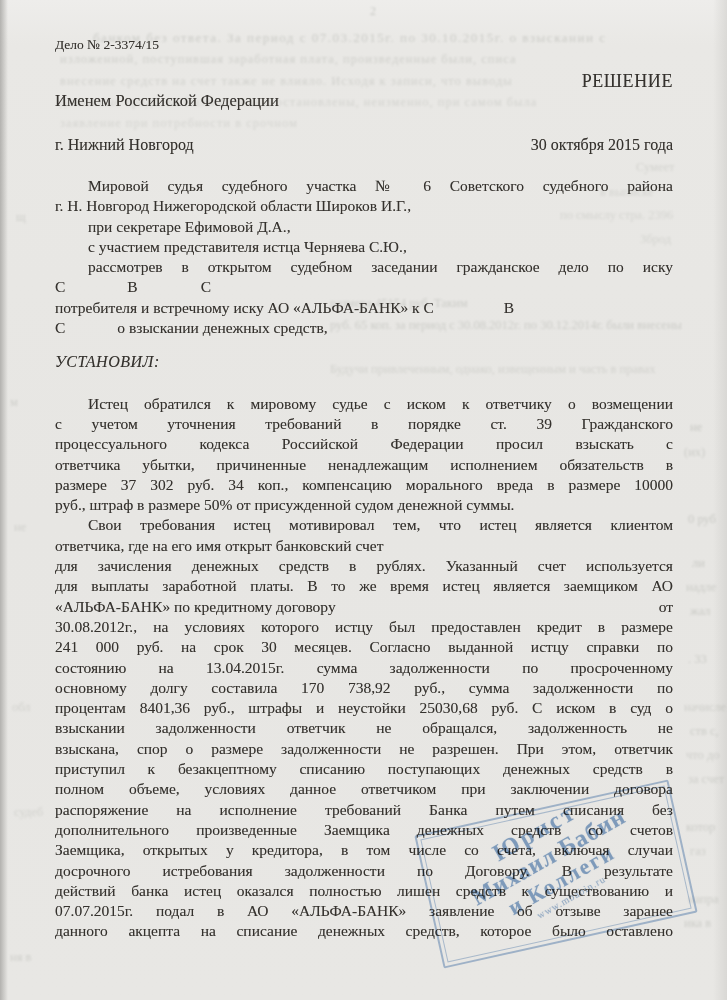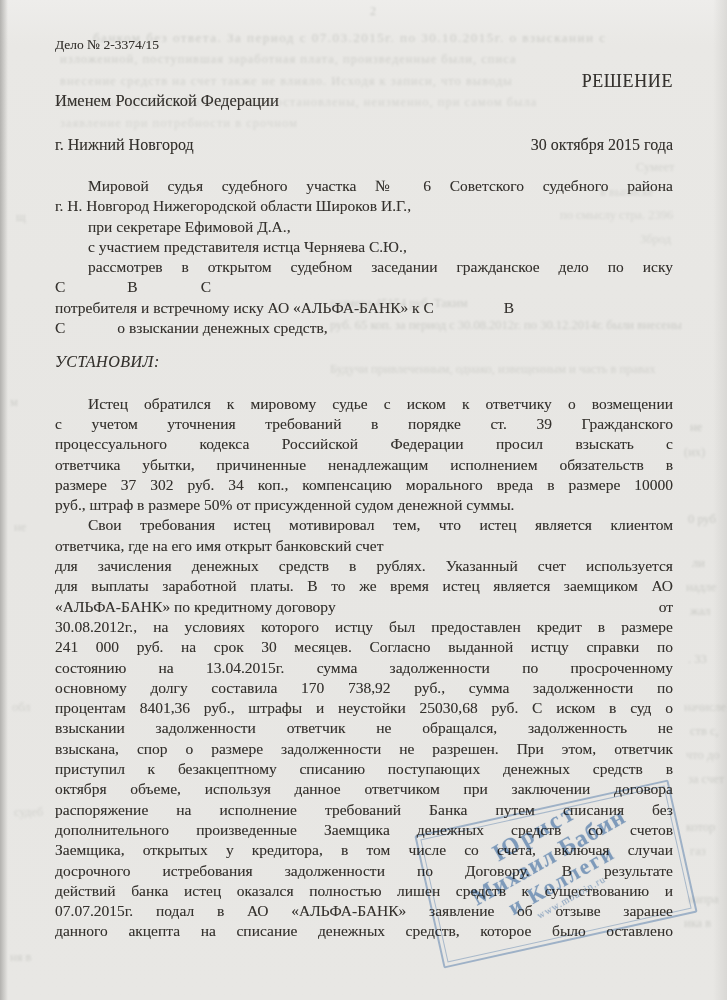--- a/index.html
+++ b/index.html
@@ -160,21 +160,21 @@
           <span class="segtext">от</span>
         </div>
         <div class="line just">30.08.2012г., на условиях которого истцу был предоставлен кредит в размере</div>
         <div class="line just">241 000 руб. на срок 30 месяцев. Согласно выданной истцу справки по</div>
         <div class="line just">состоянию на 13.04.2015г. сумма задолженности по просроченному</div>
         <div class="line just">основному долгу составила 170 738,92 руб., сумма задолженности по</div>
         <div class="line just">процентам 8401,36 руб., штрафы и неустойки 25030,68 руб. С иском в суд о</div>
         <div class="line just">взыскании задолженности ответчик не обращался, задолженность не</div>
         <div class="line just">взыскана, спор о размере задолженности не разрешен. При этом, ответчик</div>
         <div class="line just">приступил к безакцептному списанию поступающих денежных средств в</div>
-        <div class="line just">октября объеме, используя данное ответчиком при заключении договора</div>
+        <div class="line just">полном объеме, условиях данное ответчиком при заключении договора</div>
         <div class="line just">распоряжение на исполнение требований Банка путем списания без</div>
         <div class="line just">дополнительного произведенные Заемщика денежных средств со счетов</div>
         <div class="line just">Заемщика, открытых у кредитора, в том числе со счета, включая случаи</div>
         <div class="line just">досрочного истребования задолженности по Договору. В результате</div>
         <div class="line just">действий банка истец оказался полностью лишен средств к существованию и</div>
         <div class="line just">07.07.2015г. подал в АО «АЛЬФА-БАНК» заявление об отзыве заранее</div>
         <div class="line just">данного акцепта на списание денежных средств, которое было оставлено</div>
       </div>
   </div>
 

